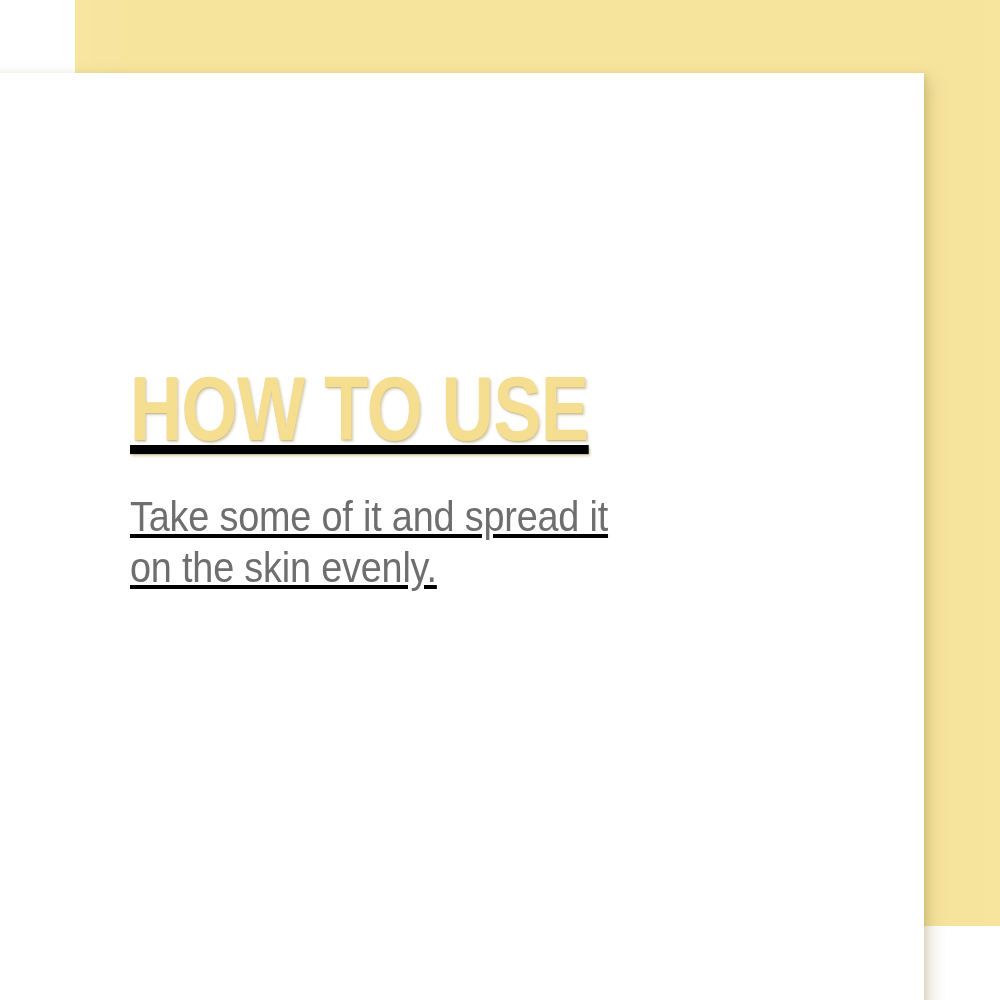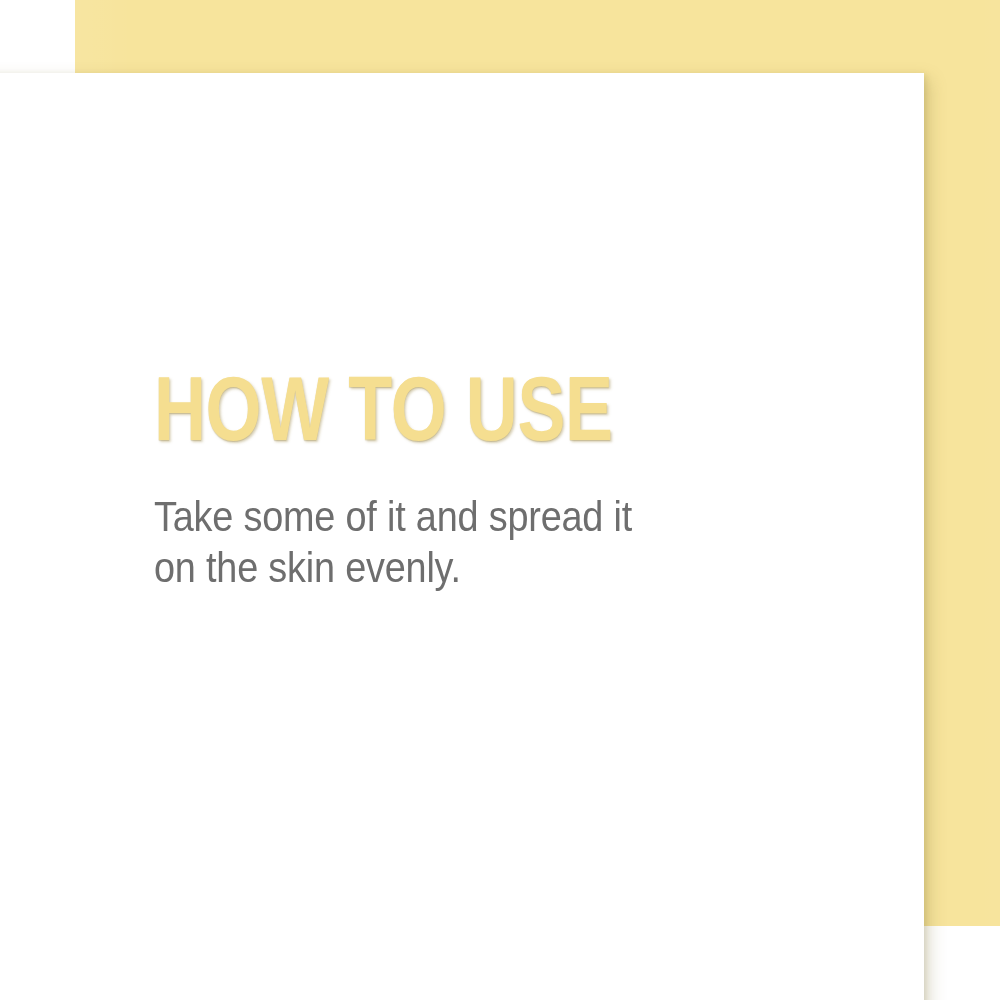--- a/index.html
+++ b/index.html
@@ -52,23 +52,24 @@
     width: 964px;         
     height: 1000px;       
     background: #ffffff;
     box-shadow: 6px 6px 16px rgba(120, 105, 40, 0.22),
                 2px 2px 6px  rgba(120, 105, 40, 0.16);
   }
 
   
   .text-block {
     position: absolute;
-    left: 194px;          
+    left: 170px;          
     top: 295px;           
     width: 640px;
+    text-decoration: underline;
   }
 
   .section-heading {
     margin: 0;
     font-family: "Liberation Sans Narrow", "Liberation Sans", sans-serif;
     font-size: 90px;
     line-height: 0.92;
     font-weight: bold;
     letter-spacing: -0.5px;
     color: #f5de90;

